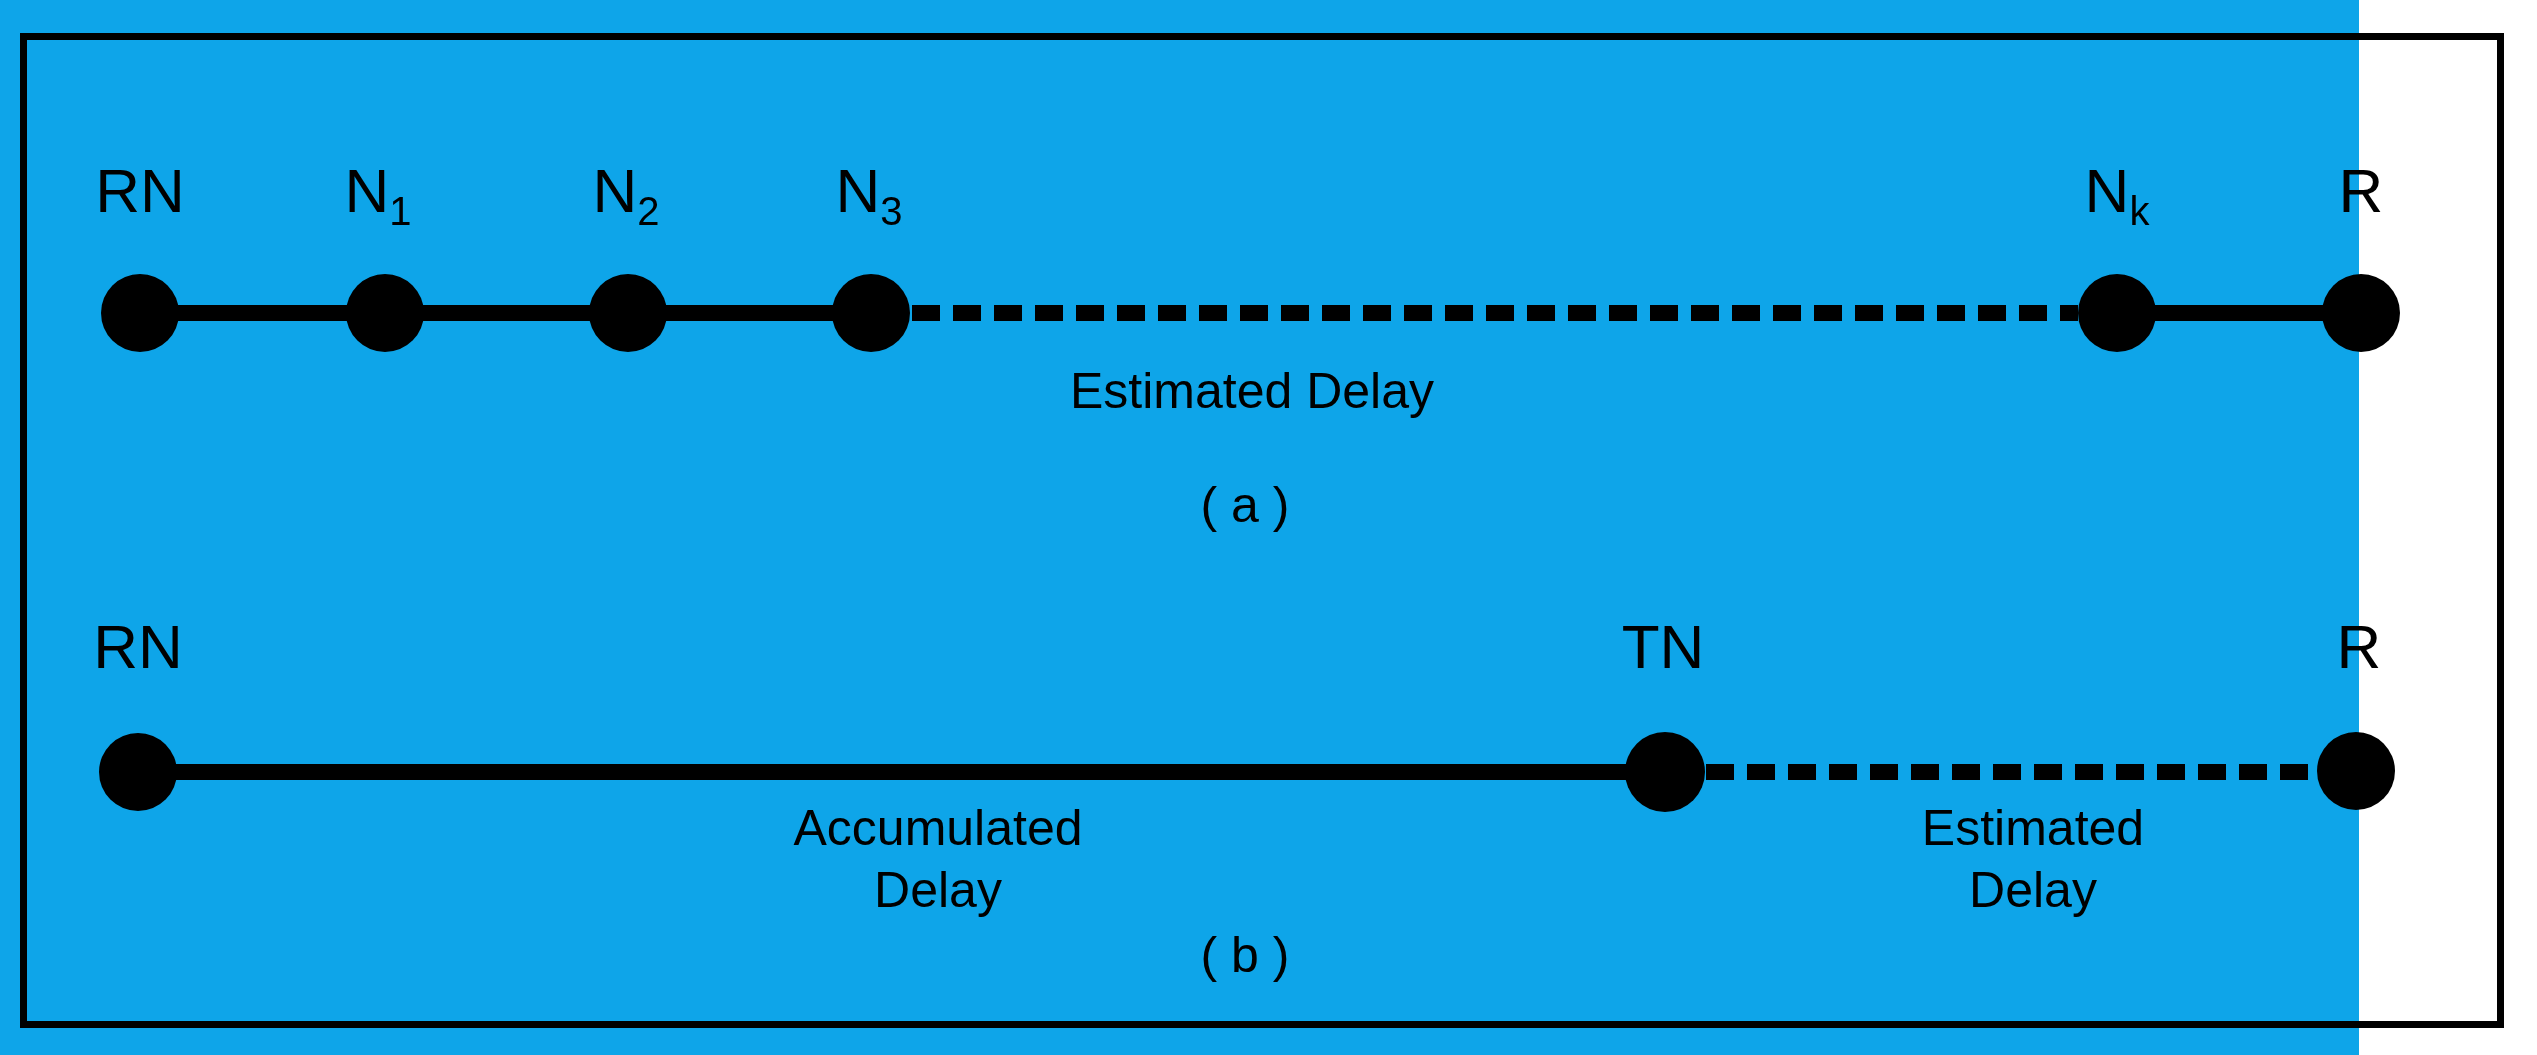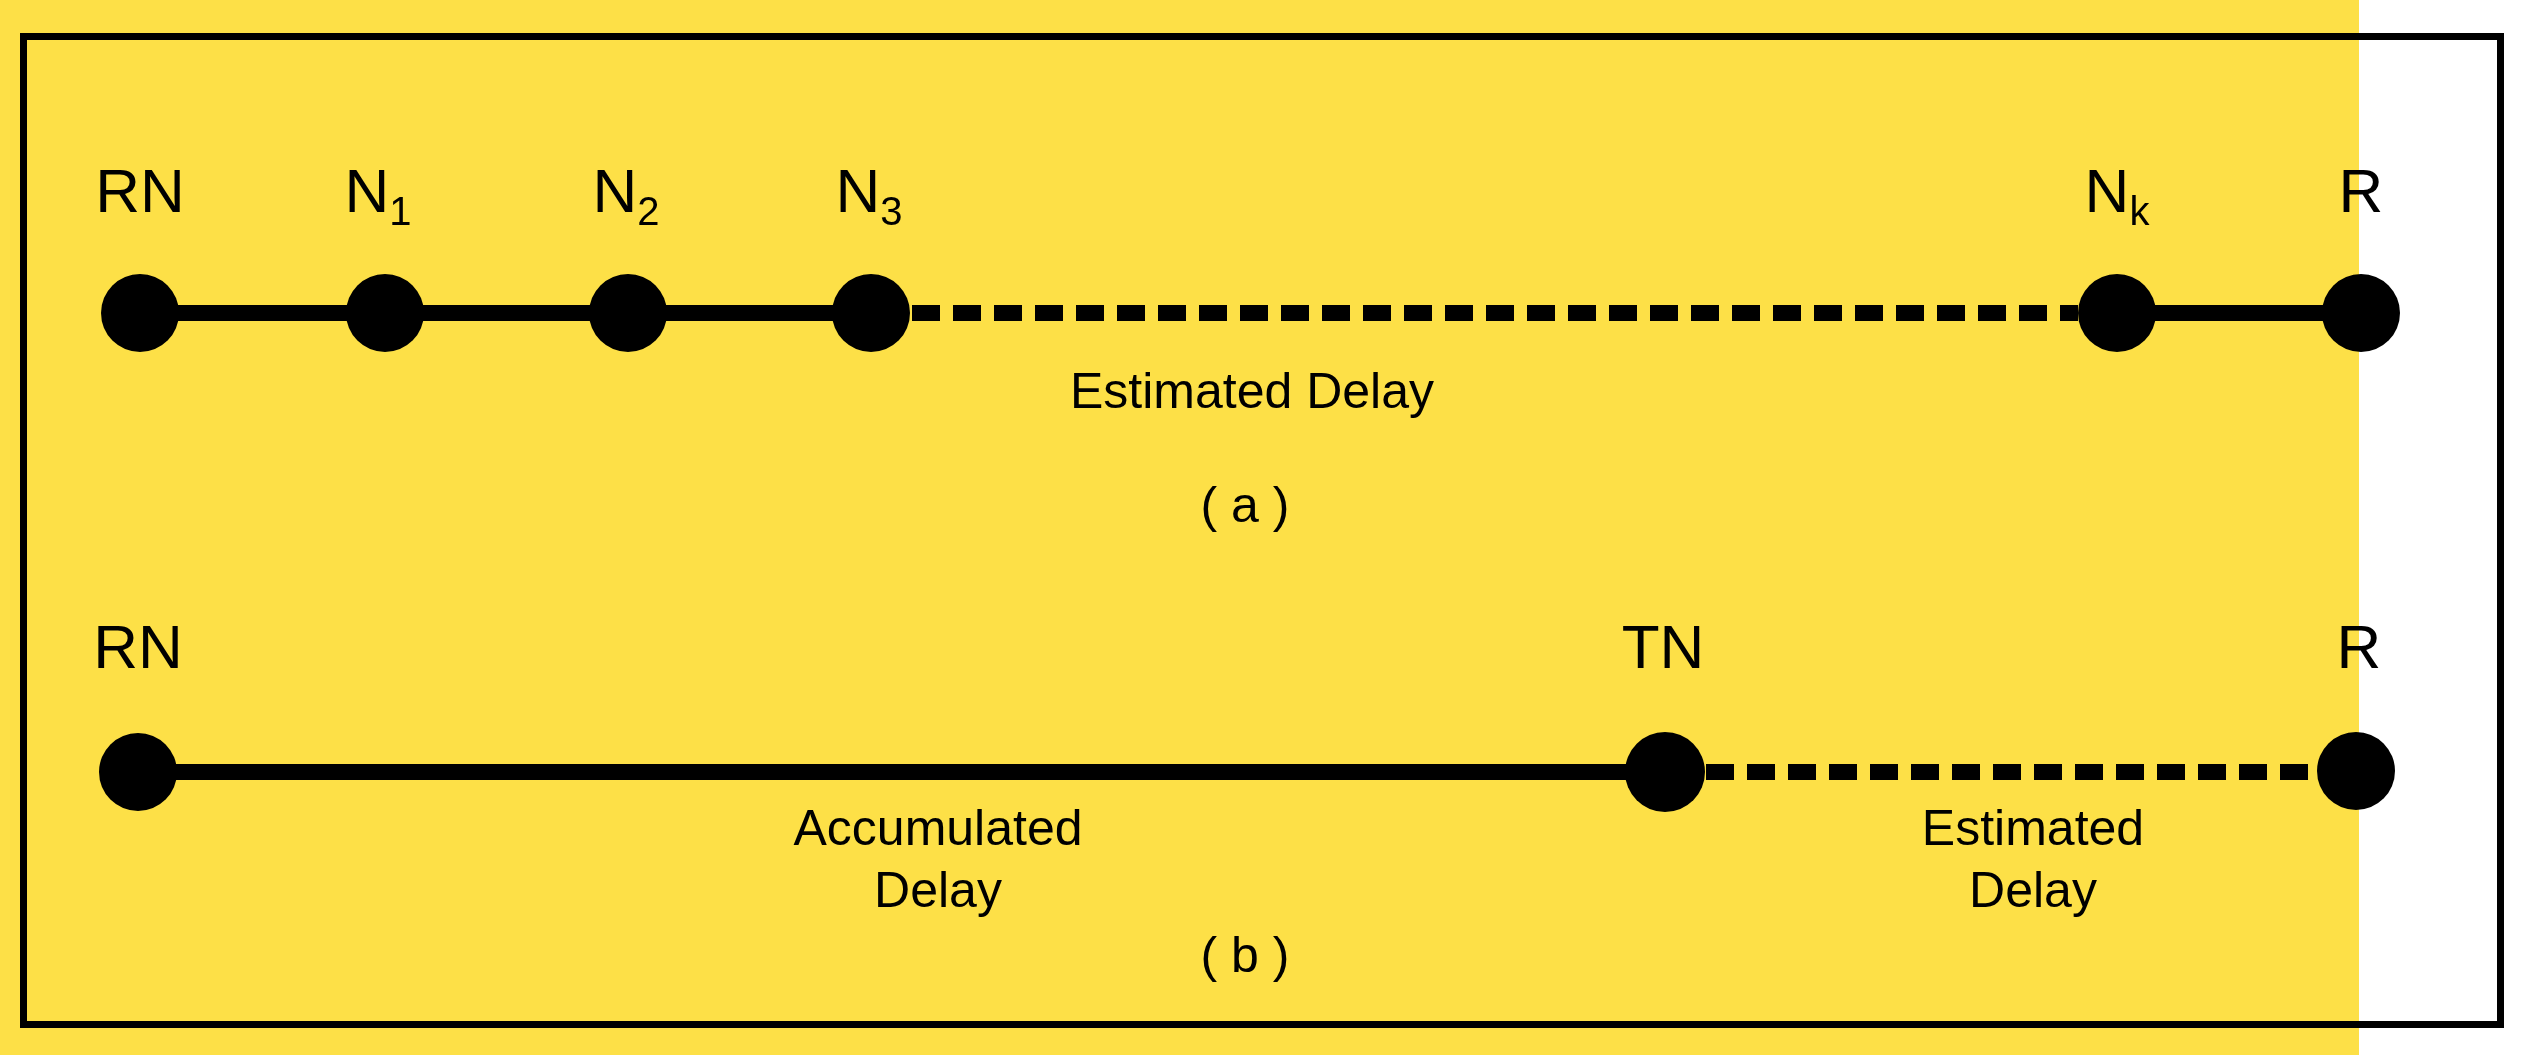--- a/index.html
+++ b/index.html
@@ -3,21 +3,21 @@
 <meta charset="utf-8">
 <style>
   html, body {
     margin: 0;
     padding: 0;
     background: #ffffff;
   }
   .figure-wrap {
     width: 2359px;
     height: 1055px;
-    background: #fde047;
+    background: #0ea5e9;
     position: relative;
   }
   svg { display: block; }
   .node-label {
     font-family: "Liberation Sans", "DejaVu Sans", sans-serif;
     font-size: 62px;
     font-weight: 300;
     fill: #000000;
   }
   .node-label .sub {

